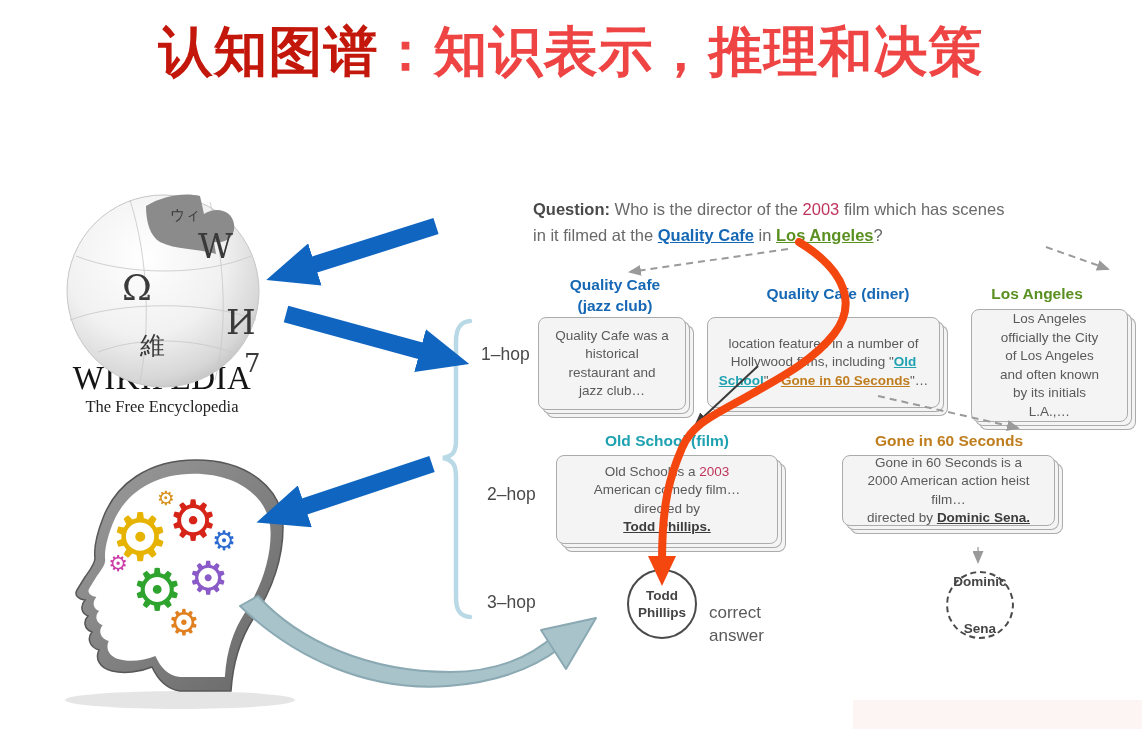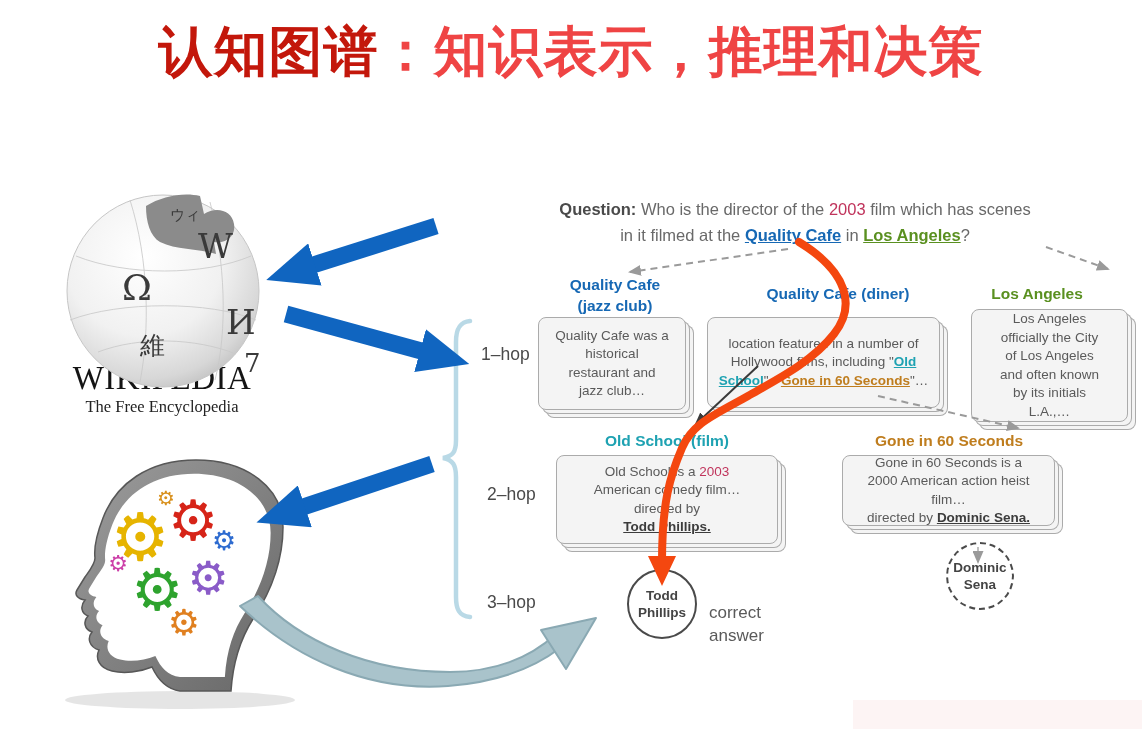--- a/index.html
+++ b/index.html
@@ -10,21 +10,21 @@
   #title{left:0;right:0;top:16px;text-align:center;font-size:54px;font-weight:bold;
          letter-spacing:1px;white-space:nowrap;}
   .t-red{color:var(--title_accent);}
   .t-black{color:#ef4444;}
   
   #wiki-word{left:52px;top:360px;width:220px;text-align:center;
              font-family:"Liberation Serif",serif;font-size:33px;color:#141414;letter-spacing:.5px;}
   #wiki-tag{left:52px;top:397px;width:220px;text-align:center;
             font-family:"Liberation Serif",serif;font-size:16.5px;color:#222;}
   
-  #question{left:533px;top:196px;width:524px;text-align:center;font-size:16.5px;
+  #question{left:533px;top:196px;width:524px;font-size:16.5px;
             line-height:26px;color:#696969;}
   #question b{color:#4a4a4a;}
   .q-year{color:var(--crimson);}
   .q-link-blue{color:var(--question_link_blue);font-weight:bold;text-decoration:underline;}
   .q-link-green{color:var(--green);font-weight:bold;text-decoration:underline;}
   
   .hdr{text-align:center;font-weight:bold;font-size:15.5px;line-height:21px;}
   #h-jazz{left:545px;top:274px;width:140px;color:var(--question_link_blue);}
   #h-diner{left:728px;top:283px;width:220px;color:var(--question_link_blue);}
   #h-la{left:958px;top:283px;width:158px;color:var(--green);}
@@ -43,21 +43,21 @@
   #c-gone{left:842px;top:455px;width:213px;height:71px;}
   .lnk-teal{color:var(--teal);font-weight:bold;text-decoration:underline;}
   .lnk-orange{color:var(--orange);font-weight:bold;text-decoration:underline;}
   .yr{color:var(--crimson);}
   .person{color:#3c3c3c;font-weight:bold;text-decoration:underline;}
   
   .circle{border-radius:50%;display:flex;flex-direction:column;align-items:center;
           justify-content:center;font-size:13.5px;font-weight:600;color:#444;line-height:17px;
           background:#fff;}
   #n-todd{left:627px;top:569px;width:66px;height:66px;border:2.5px solid #4a4a4a;}
-  #n-dom{left:946px;top:542px;width:64px;height:64px;border:2.5px dashed #4a4a4a;}
+  #n-dom{left:946px;top:571px;width:64px;height:64px;border:2.5px dashed #4a4a4a;justify-content:space-between;}
   #correct{left:709px;top:581px;width:78px;font-size:17px;color:#5a5a5a;line-height:23px;margin-top:20px;}
   
   .hop{font-size:17.5px;color:#4a4a4a;}
   #hop1{left:481px;top:344px;} #hop2{left:487px;top:473px;margin-top:11px;} #hop3{left:487px;top:592px;}
   
   #overlay{left:0;top:0;z-index:5;pointer-events:none;}
   .arrowBlue{stroke:var(--arrow_blue);stroke-width:17;fill:none;}
   .blueFill{fill:var(--arrow_blue);}
   .brace{stroke:var(--brace_blue);stroke-width:4.5;fill:none;stroke-linecap:round;}
   .dash{stroke:#9a9a9a;stroke-width:2;fill:none;stroke-dasharray:7 5;}

